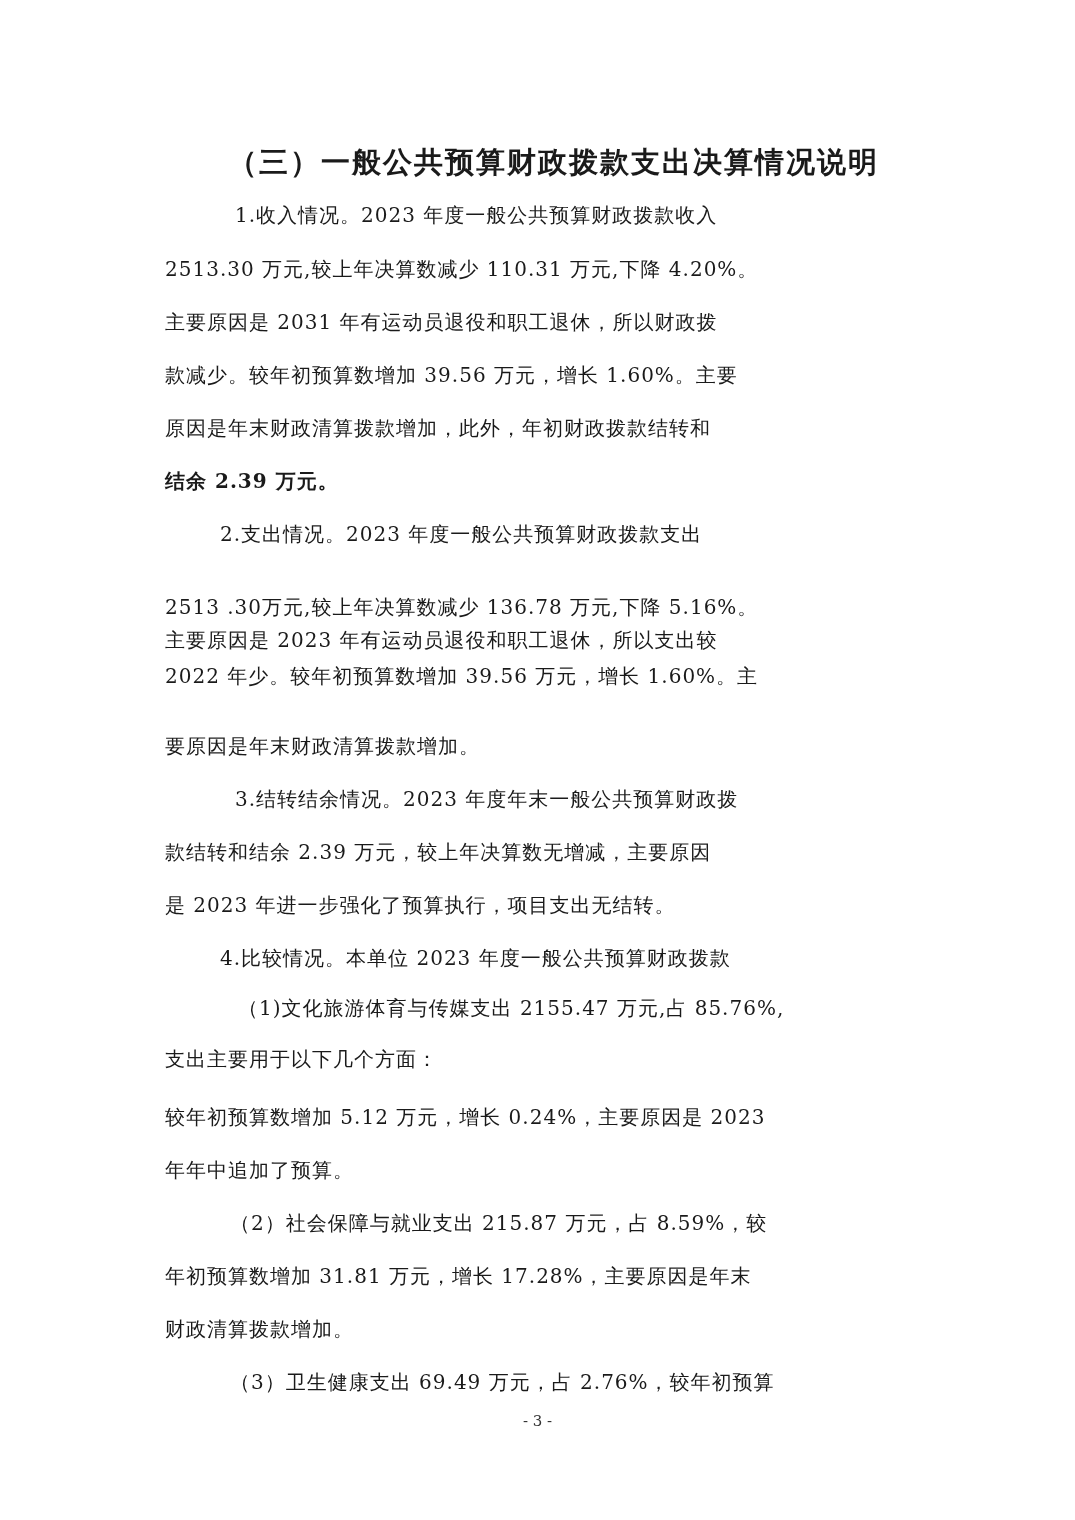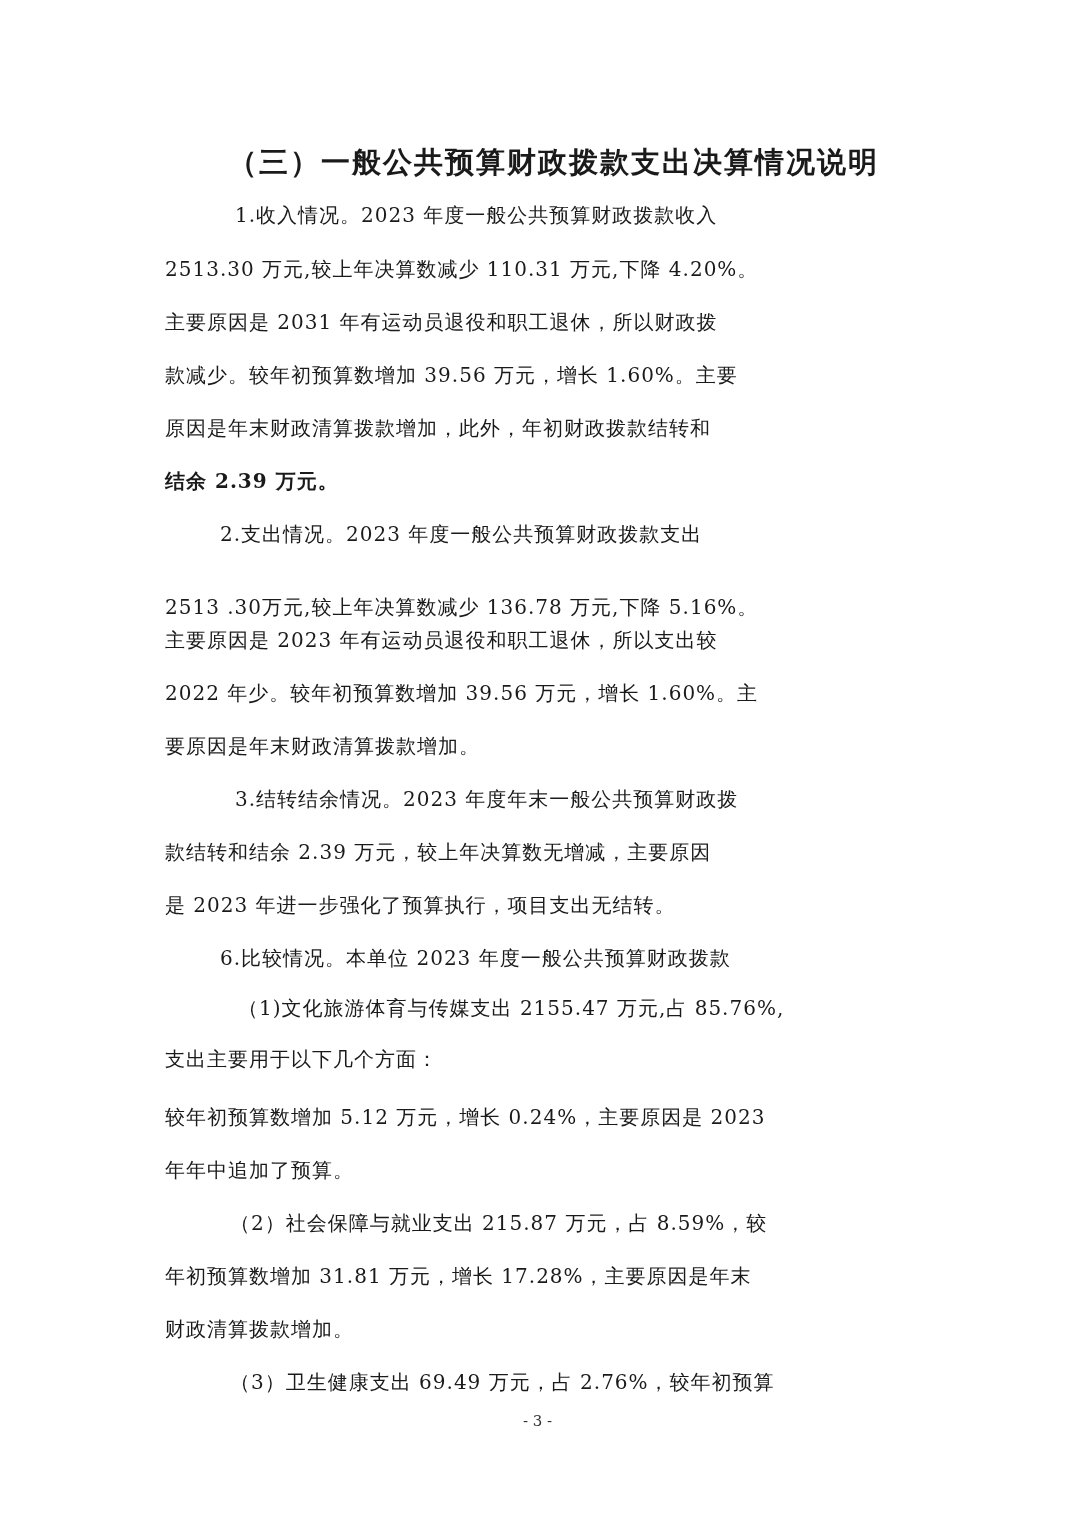--- a/index.html
+++ b/index.html
@@ -21,26 +21,26 @@
   <div id="lines">
       <div class="line" style="top: 195px; left: 235px;">1.收入情况。2023 年度一般公共预算财政拨款收入</div>
       <div class="line" style="top: 249px; left: 165px;">2513.30 万元,较上年决算数减少 110.31 万元,下降 4.20%。</div>
       <div class="line" style="top: 302px; left: 165px;">主要原因是 2031 年有运动员退役和职工退休，所以财政拨</div>
       <div class="line" style="top: 355px; left: 165px;">款减少。较年初预算数增加 39.56 万元，增长 1.60%。主要</div>
       <div class="line" style="top: 408px; left: 165px;">原因是年末财政清算拨款增加，此外，年初财政拨款结转和</div>
       <div class="line" style="top: 461px; left: 165px; font-weight: bold;">结余 2.39 万元。</div>
       <div class="line" style="top: 514px; left: 220px;">2.支出情况。2023 年度一般公共预算财政拨款支出</div>
       <div class="line" style="top: 567px; left: 165px; margin-top: 20px;">2513 .30万元,较上年决算数减少 136.78 万元,下降 5.16%。</div>
       <div class="line" style="top: 620px; left: 165px;">主要原因是 2023 年有运动员退役和职工退休，所以支出较</div>
-      <div class="line" style="top: 673px; left: 165px;">2022 年少。较年初预算数增加 39.56 万元，增长 1.60%。主</div>
+      <div class="line" style="top: 656px; left: 165px;">2022 年少。较年初预算数增加 39.56 万元，增长 1.60%。主</div>
       <div class="line" style="top: 726px; left: 165px;">要原因是年末财政清算拨款增加。</div>
       <div class="line" style="top: 779px; left: 235px;">3.结转结余情况。2023 年度年末一般公共预算财政拨</div>
       <div class="line" style="top: 832px; left: 165px;">款结转和结余 2.39 万元，较上年决算数无增减，主要原因</div>
       <div class="line" style="top: 885px; left: 165px;">是 2023 年进一步强化了预算执行，项目支出无结转。</div>
-      <div class="line" style="top: 938px; left: 220px;">6.比较情况。本单位 2023 年度一般公共预算财政拨款</div>
+      <div class="line" style="top: 938px; left: 220px;">4.比较情况。本单位 2023 年度一般公共预算财政拨款</div>
       <div class="line" style="top: 991px; left: 165px; margin-top: 48px;">支出主要用于以下几个方面：</div>
       <div class="line" style="top: 988px; left: 230px; margin-left: 8px;">（1)文化旅游体育与传媒支出 2155.47 万元,占 85.76%,</div>
       <div class="line" style="top: 1097px; left: 165px;">较年初预算数增加 5.12 万元，增长 0.24%，主要原因是 2023</div>
       <div class="line" style="top: 1150px; left: 165px;">年年中追加了预算。</div>
       <div class="line" style="top: 1203px; left: 230px;">（2）社会保障与就业支出 215.87 万元，占 8.59%，较</div>
       <div class="line" style="top: 1256px; left: 165px;">年初预算数增加 31.81 万元，增长 17.28%，主要原因是年末</div>
       <div class="line" style="top: 1309px; left: 165px;">财政清算拨款增加。</div>
       <div class="line" style="top: 1362px; left: 230px;">（3）卫生健康支出 69.49 万元，占 2.76%，较年初预算</div>
     </div>
   <div class="footer">- 3 -</div>

